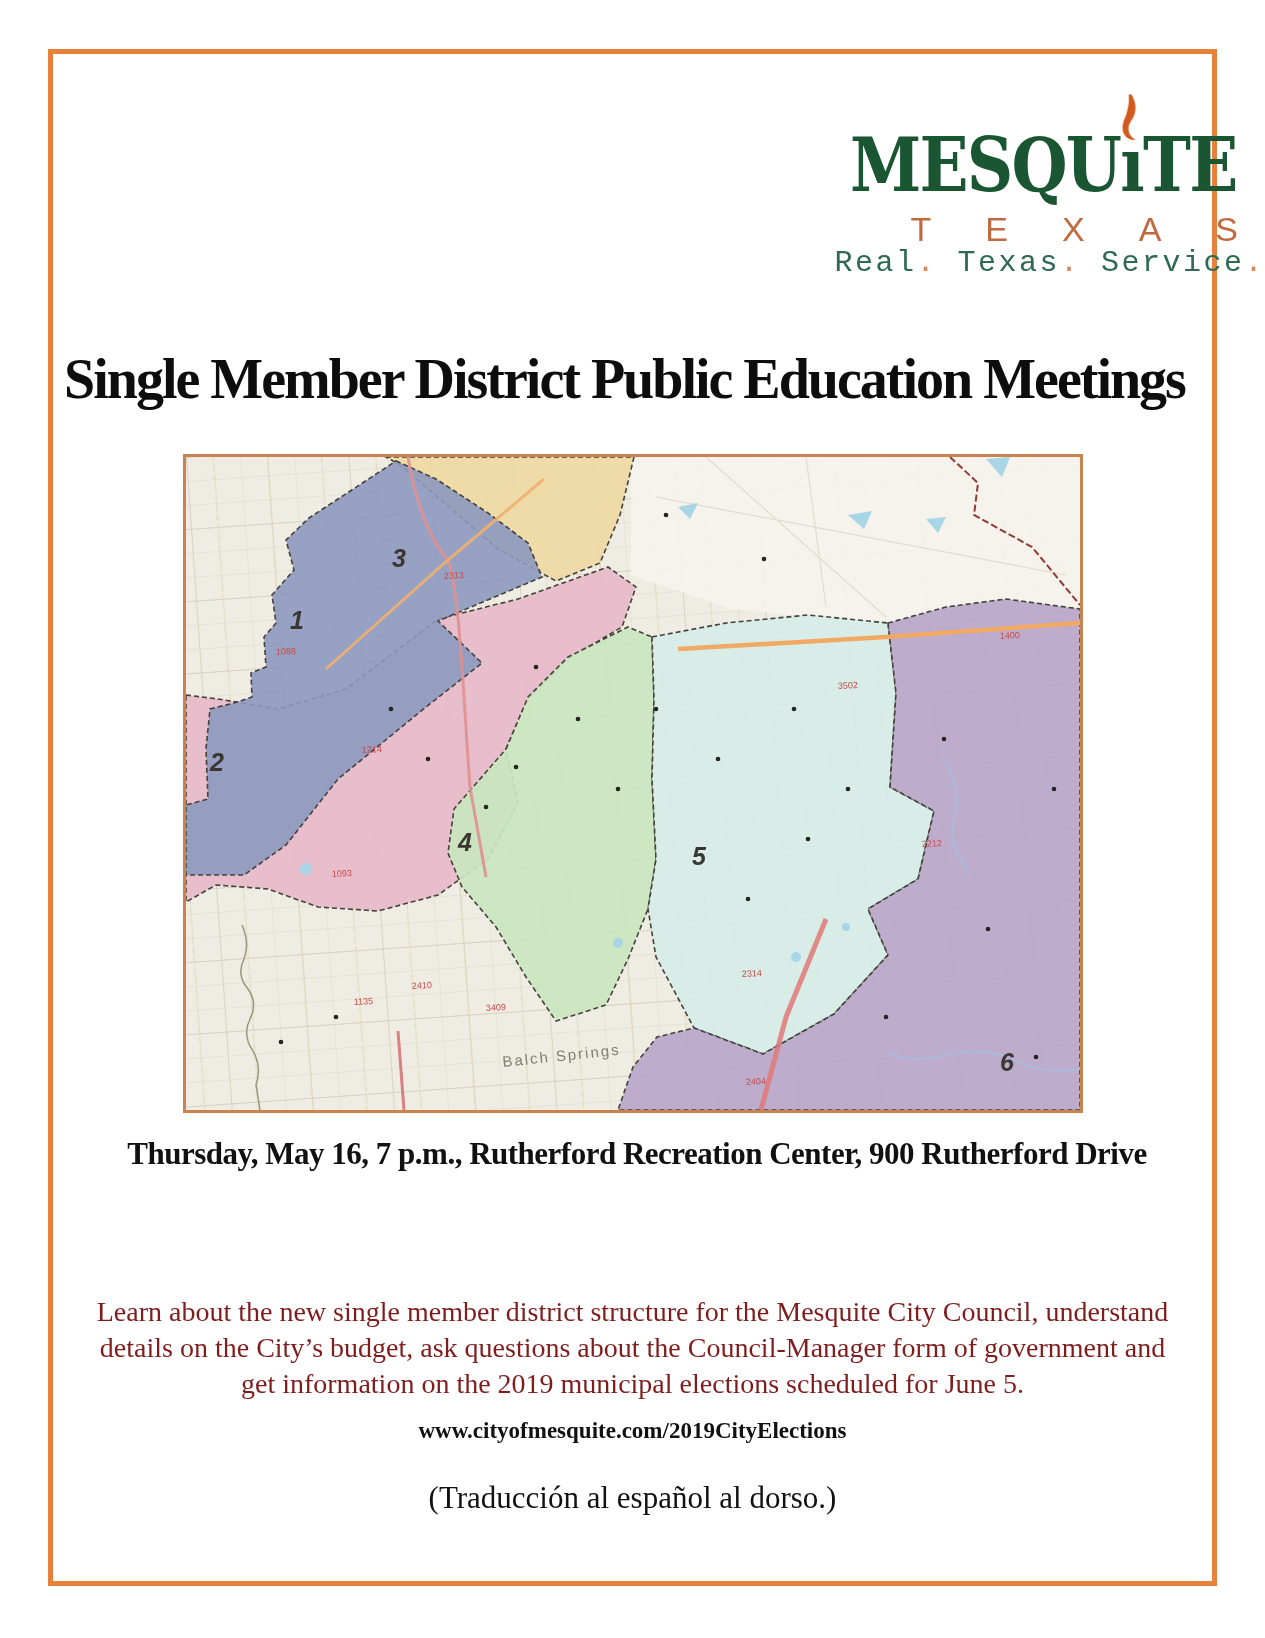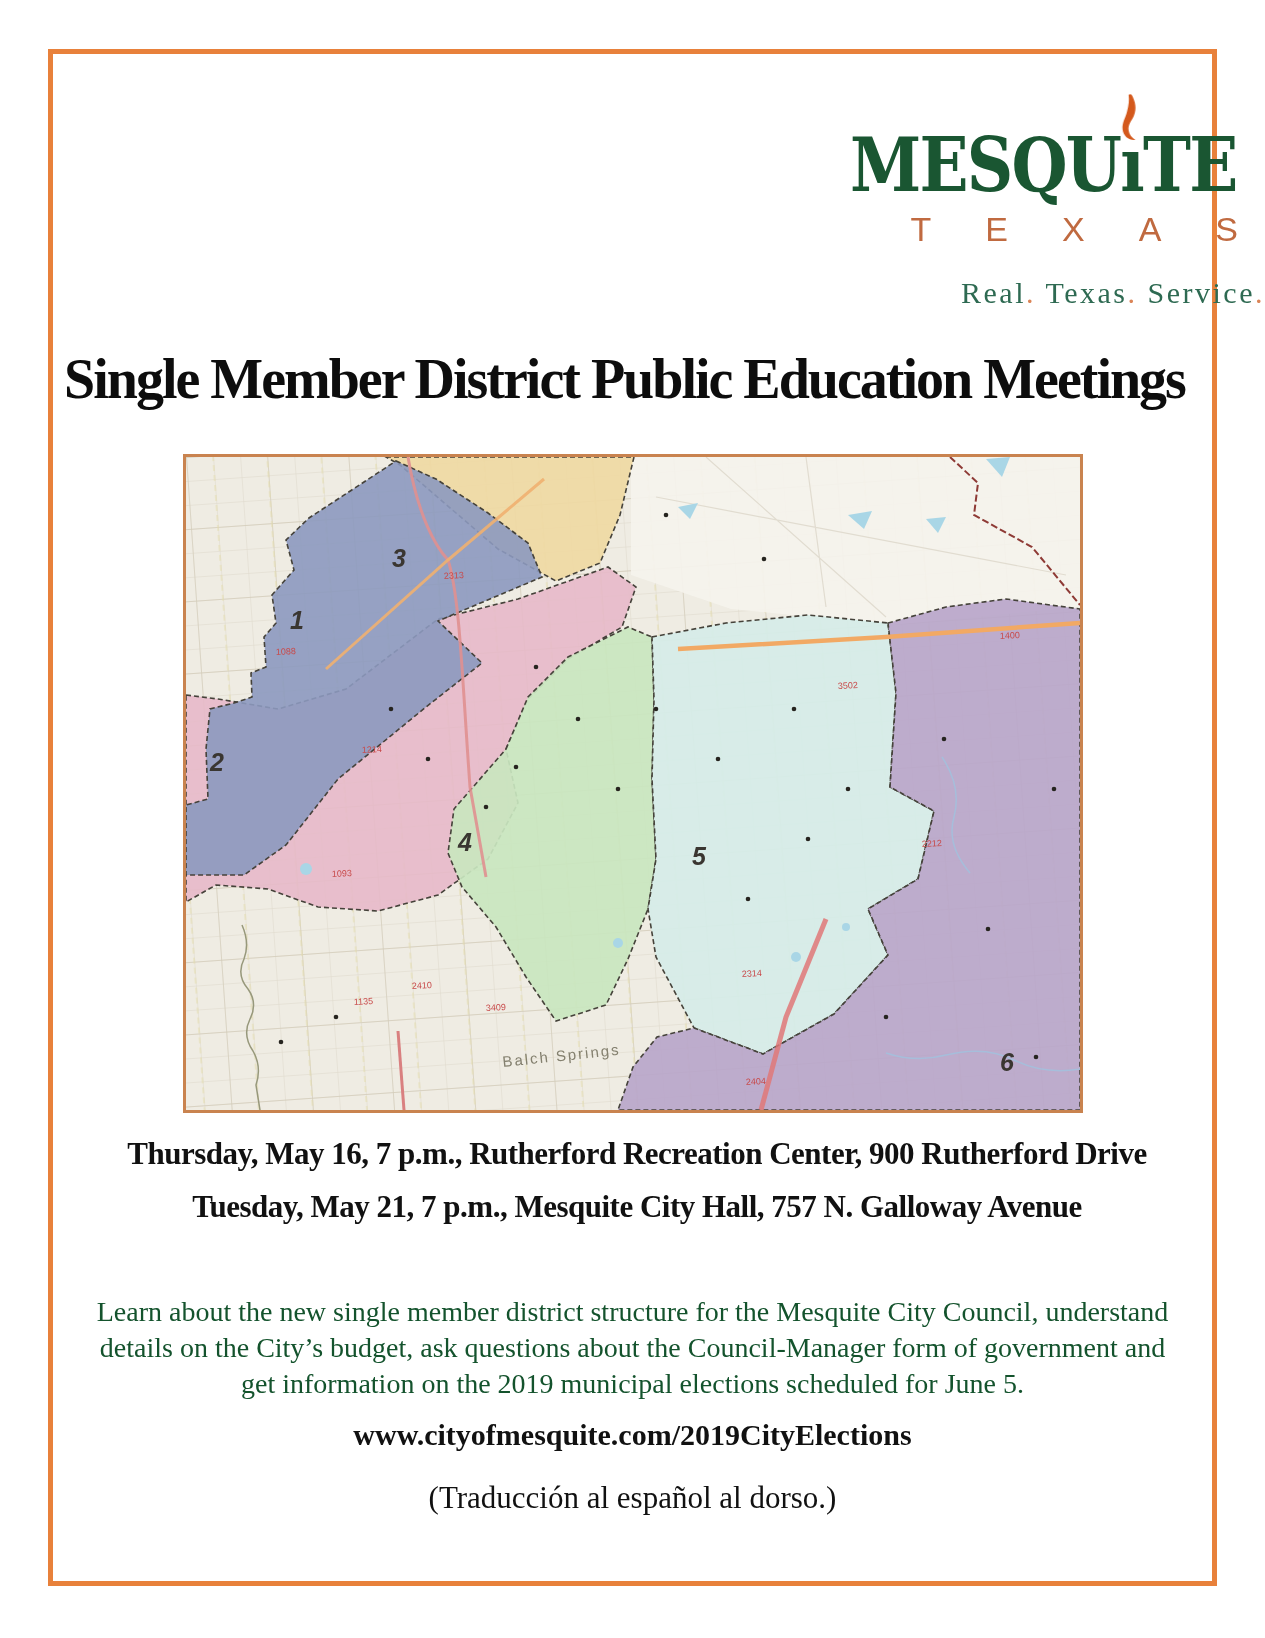--- a/index.html
+++ b/index.html
@@ -18,22 +18,22 @@
     color:#1A5632;display:inline-block;transform:scaleX(.87);letter-spacing:-2px;
     white-space:nowrap;
   }
   .logo-i{position:relative;display:inline-block;}
   .flame{position:absolute;left:50%;top:-36px;transform:translateX(-54%);width:26px;height:56px;}
   .logo-state{
     font-family:"Liberation Sans",sans-serif;font-size:34px;line-height:34px;color:#C06A40;
     margin-top:10px;letter-spacing:54px;position:relative;left:27px;white-space:nowrap;
   }
   .logo-tagline{
-    font-family:Liberation Serif, serif;font-size:30px;line-height:30px;color:#2E6A52;
-    margin-top:32px;letter-spacing:2.5px;white-space:pre;
+    font-family:Liberation Mono, monospace;font-size:30px;line-height:30px;color:#2E6A52;
+    margin-top:2px;letter-spacing:2.5px;white-space:pre;
   }
   .tg-orange{color:#DB8558;}
   
   .title{
     position:absolute;top:350px;left:0;right:16px;text-align:center;
     font-size:56px;line-height:58px;font-weight:bold;color:#0d0d0d;letter-spacing:-2px;
     white-space:nowrap;
   }
   
   .map-wrap{
@@ -43,24 +43,24 @@
   .map-wrap svg{display:block;width:894px;height:653px;}
   .dnum{font-family:"Liberation Sans",sans-serif;font-weight:bold;font-style:italic;
         font-size:25px;fill:#3A3631;}
   .pnum{font-family:"Liberation Sans",sans-serif;font-size:9px;fill:#C84A4A;}
   .place{font-family:"Liberation Sans",sans-serif;font-size:15px;fill:#84806F;letter-spacing:2px;}
   
   .meetings{position:absolute;top:1136px;left:0;right:0;text-align:center;}
   .meet{font-size:31px;line-height:36px;font-weight:bold;color:#111;margin:0 0 17px 0;
         letter-spacing:-0.5px;white-space:nowrap;padding-left:9px;}
   .desc{position:absolute;top:1294px;left:55px;right:55px;text-align:center;
-        font-size:28px;line-height:36px;color:#14532d;}
+        font-size:28px;line-height:36px;color:#7f1d1d;}
   .desc div{white-space:nowrap;}
   .website{position:absolute;top:1418px;left:0;right:0;text-align:center;
-           font-size:30px;font-weight:bold;color:#111;}
+           font-size:23px;font-weight:bold;color:#111;}
   .translation{position:absolute;top:1468px;left:0;right:0;text-align:center;
                font-size:31px;color:#111;margin-top:12px;}
 </style>
 </head>
 <body>
 
 <div class="frame"></div>
 
 <div class="logo-block">
   <div class="logo-name"><span>MESQU</span><span class="logo-i"><span>ı</span><svg class="flame" viewBox="0 0 30 60">
@@ -166,21 +166,20 @@
       <text x="24" y="314" class="dnum">2</text>
       <text x="206" y="110" class="dnum">3</text>
       <text x="272" y="394" class="dnum">4</text>
       <text x="506" y="408" class="dnum">5</text>
       <text x="814" y="614" class="dnum">6</text>
     </svg>
 </div>
 
 <div class="meetings">
   <p class="meet">Thursday, May 16, 7 p.m., Rutherford Recreation Center, 900 Rutherford Drive</p>
-  <p class="meet">Tuesday, May 21, 7 p.m., Mesquite City Hall, 757 N. Galloway Avenue</p>
 </div>
 
 <div class="desc">
   <div>Learn about the new single member district structure for the Mesquite City Council, understand</div>
   <div>details on the City’s budget, ask questions about the Council-Manager form of government and</div>
   <div>get information on the 2019 municipal elections scheduled for June 5.</div>
 </div>
 
 <div class="website">www.cityofmesquite.com/2019CityElections</div>
 

